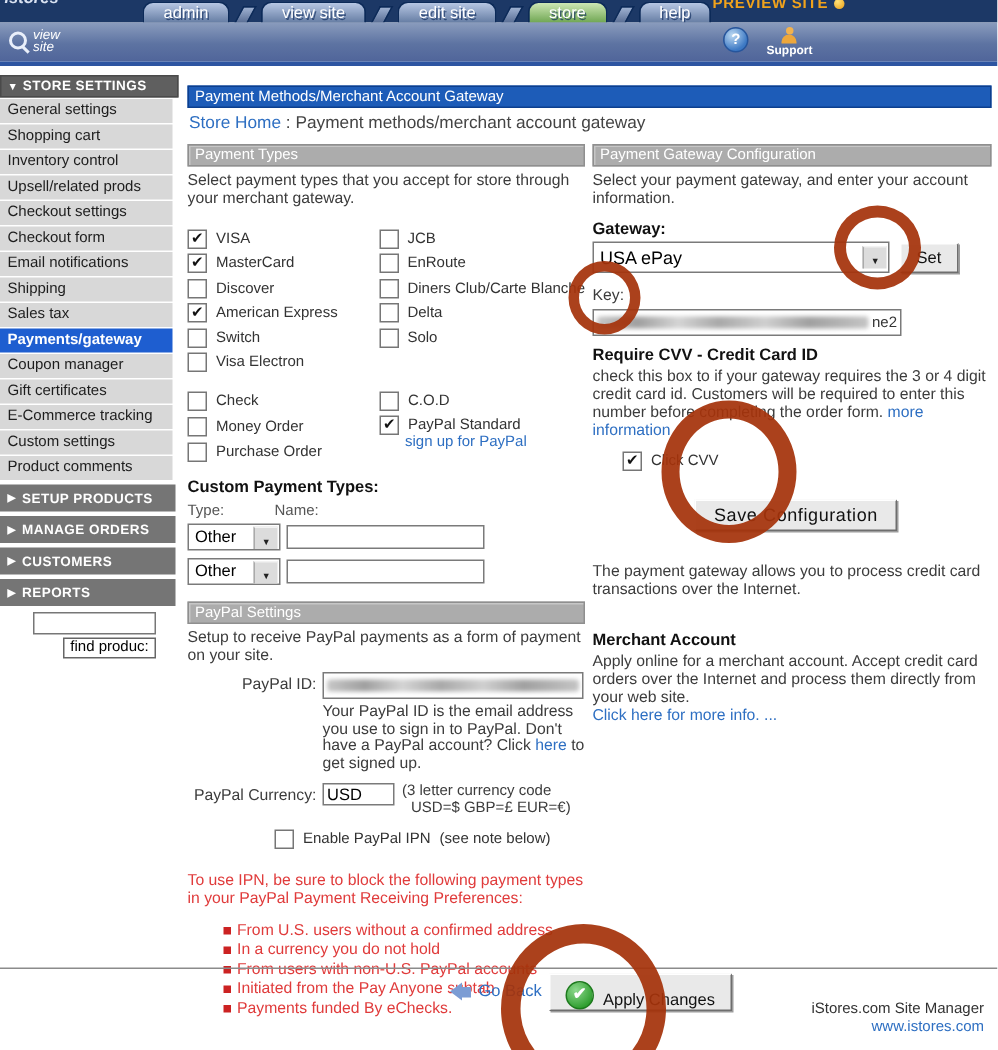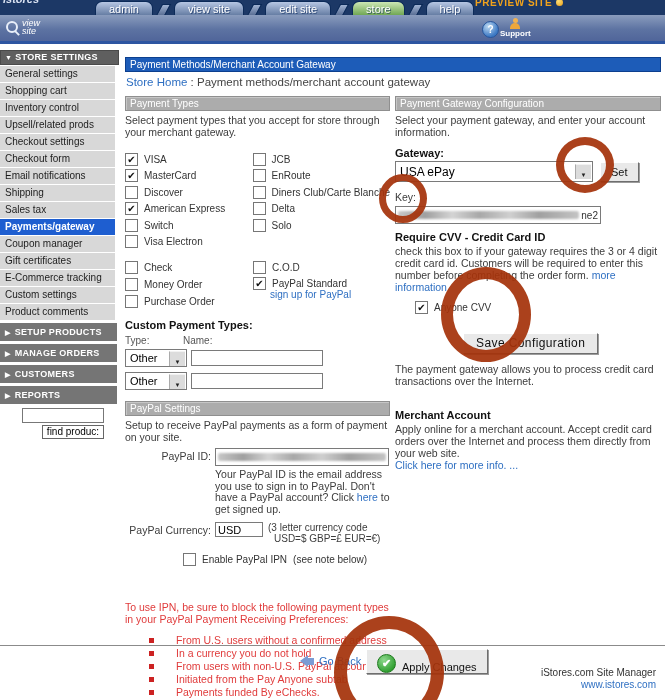--- a/index.html
+++ b/index.html
@@ -19,21 +19,21 @@
   #preview{position:absolute;left:475px;top:-3px;color:#f0a21c;font-size:10px;font-weight:bold;
        letter-spacing:.5px;display:flex;align-items:center;gap:4px}
   #preview .dot{width:7px;height:7px;border-radius:50%;background:radial-gradient(circle at 35% 30%,#ffe27a,#e89b13)}
 
   #toolbar{position:absolute;left:0;top:15px;width:665px;height:26px;
        background:linear-gradient(#8a9cbd,#5d73a2 55%,#50659a);border-bottom:3px solid #2d55a1}
   #viewsite{position:absolute;left:6px;top:4px;display:flex;gap:4px;align-items:center;cursor:pointer}
   .mag{width:8px;height:8px;border:2px solid #e9effa;border-radius:50%;position:relative}
   .mag::after{content:"";position:absolute;width:6px;height:2px;background:#e9effa;transform:rotate(45deg);left:6px;top:9px}
   .vs-text{color:#fff;font-style:italic;font-weight:normal;font-size:9px;line-height:8px}
-  #support{position:absolute;left:482px;top:3px;display:flex;gap:1px;align-items:flex-end;cursor:pointer}
+  #support{position:absolute;left:482px;top:3px;display:flex;gap:12px;align-items:flex-start;cursor:pointer}
   .qmark{width:15px;height:15px;border-radius:50%;border:1px solid #26559c;color:#fff;font-size:10px;
        font-weight:bold;text-align:center;line-height:15px;
        background:radial-gradient(circle at 35% 30%,#bcd9f2,#3d79c4 70%)}
   .qmark::after{content:"?"}
   .person{display:flex;flex-direction:column;align-items:center}
   .person-head{width:5px;height:5px;border-radius:50%;background:#f2b24e}
   .person-body{width:10px;height:6px;border-radius:5px 5px 0 0;background:#eda73c}
   .sup-label{color:#fff;font-size:8px;font-weight:bold}
 
   
@@ -89,35 +89,35 @@
   .tinput{border:1px solid #7a7a7a;height:14px;width:126px;background:#fff;font-size:11px;padding:0 2px}
 
   .frow{display:flex;margin-top:5px}
   .plabel{width:86px;text-align:right;font-size:10.5px;color:#3c3c3c;padding-right:4px;line-height:16px;flex:none}
   .pfield{width:168px;height:14px;border:1px solid #7a7a7a;background:#fff;display:flex;align-items:center;padding:1px 2px}
   .smear{height:8px;flex:1;border-radius:2px;filter:blur(1.3px);
        background:linear-gradient(90deg,#c7c7c7,#9f9f9f 15%,#d4d4d4 30%,#a8a8a8 45%,#cfcfcf 62%,#a0a0a0 78%,#c4c4c4)}
   .help{margin-left:90px;width:178px;font-size:10.5px;line-height:11.5px;margin-top:3px;color:#3c3c3c}
   .curinput{width:42px;height:13px;border:1px solid #7a7a7a;font-size:11px;padding:0 2px}
   .curnote{font-size:10px;line-height:11px;color:#3c3c3c;margin-left:5px}
-  .warning{margin-top:33px;font-size:10.5px;line-height:12.5px;color:#e03b3b}
+  .warning{margin-top:13px;font-size:10.5px;line-height:12.5px;color:#e03b3b}
   ul.bullets{margin:8px 0 0 24px;padding:0;list-style:none}
-  ul.bullets li{font-size:10.5px;color:#e03b3b;line-height:13px;position:relative;padding-left:27px}
+  ul.bullets li{font-size:10.5px;color:#e03b3b;line-height:13px;position:relative;padding-left:9px}
   ul.bullets li::before{content:"";position:absolute;left:0;top:4px;width:5px;height:5px;background:#cc2222}
 
   .btn3d{background:#e9e9e9;border:1px solid;border-color:#fff #6e6e6e #6e6e6e #fff;box-shadow:1px 1px 0 #9c9c9c;
        font-size:11px;color:#111;cursor:pointer;font-family:Liberation Sans, sans-serif}
   .gwrow{display:flex;gap:7px;margin-top:2px;align-items:center}
   .gwcombo{width:196px;justify-content:space-between;height:19px}
   .gwcombo .cv{font-size:12px}
   #setbtn{height:20px;padding:0 10px}
   .keylabel{font-size:10.5px;color:#3c3c3c;margin-top:9px}
   .keyfield{width:200px;margin-top:3px}
   .keysuffix{font-size:10px;color:#333;margin-left:2px}
-  #savebtn{margin:17px 0 0 68px;height:21px;padding:0 12px;font-size:12px;letter-spacing:.4px}
+  #savebtn{margin:17px 0 12px 68px;height:21px;padding:0 12px;font-size:12px;letter-spacing:.4px}
 
   
   #footline{position:absolute;left:0;top:645px;width:665px;border-top:1px solid #8b8b8b}
   #goback{position:absolute;left:300px;top:655px;display:flex;gap:5px;align-items:flex-end;cursor:pointer}
   .arrowL{display:flex;align-items:center}
   .arrowL .tri{width:0;height:0;border:6px solid transparent;border-right:8px solid #7b9cd4;border-left:none}
   .arrowL .shaft{width:6px;height:7px;background:#7b9cd4}
   #goback .gb-label{color:#2e6fc2;font-size:11px}
   #applybtn{position:absolute;left:366px;top:649px;height:25px;display:flex;align-items:flex-end;gap:6px;padding:0 10px}
   .gcheck{width:17px;height:17px;border-radius:50%;border:1px solid #1d7a1d;color:#fff;font-size:11px;
@@ -381,21 +381,21 @@
     <span class="keysuffix">ne2</span>
   </div>
 
   <div class="h-bold" style="margin-top:7px">Require CVV - Credit Card ID</div>
   <div class="desc" style="margin-top:2px">
     <span>check this box to if your gateway requires the 3 or 4 digit credit card id. Customers will be required to enter this number before completing the order form. </span><a class="link">more information</a>
   </div>
 
   <div class="cbrow" style="margin:6px 0 0 20px">
     <span class="cb on"></span>
-    <span class="cblabel">Anyone CVV</span>
+    <span class="cblabel">Click CVV</span>
   </div>
 
   <button class="btn3d" id="savebtn">Save Configuration</button>
 
   <div class="desc" style="margin-top:9px">The payment gateway allows you to process credit card transactions over the Internet.</div>
 
   <div class="h-bold" style="margin-top:22px">Merchant Account</div>
   <div class="desc" style="margin-top:2px">Apply online for a merchant account. Accept credit card orders over the Internet and process them directly from your web site.</div>
   <a class="link" style="display:block">Click here for more info. ...</a>
 </div>

